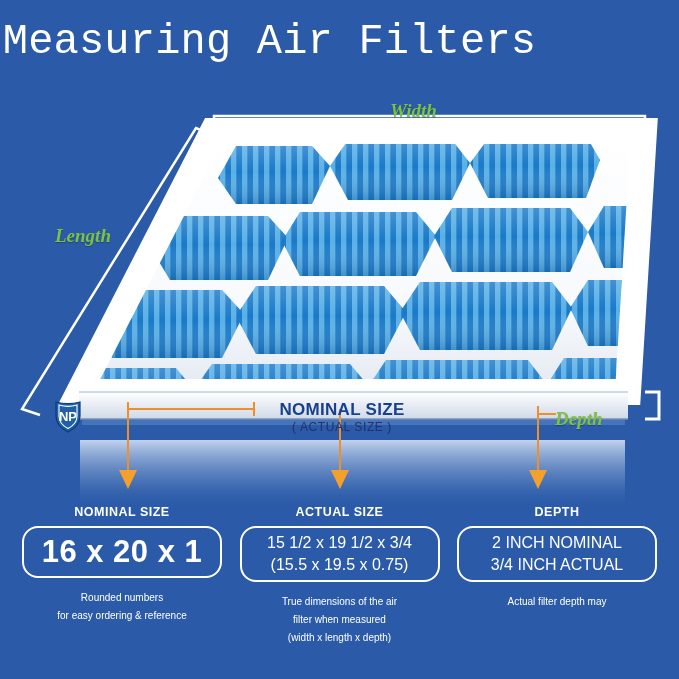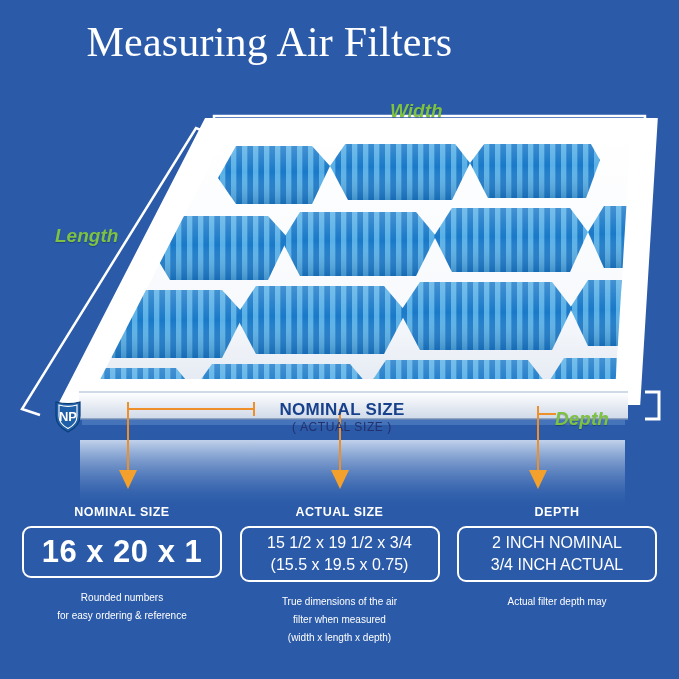--- a/index.html
+++ b/index.html
@@ -13,29 +13,29 @@
     background:#2a5aa8;
   }
   
   #title{
     position:absolute;left:0;top:18px;width:539px;
     text-align:center;
     color:#ffffff;
     font-size:42px;
     font-weight:400;
     letter-spacing:.2px;
-    font-family:Liberation Serif, serif;
+    font-family:Liberation Mono, monospace;
   }
   
   .greenlabel{
     position:absolute;
     color:#7dc242;
     font-style:italic;
     font-weight:bold;
-    font-family:Liberation Sans, sans-serif;
+    font-family:Liberation Serif, serif;
     text-shadow:0 1px 1px rgba(0,0,0,.25);
   }
   #lbl-width{left:390px;top:100px;font-size:19px;}
   #lbl-length{left:55px;top:225px;font-size:19px;}
   #lbl-depth{left:555px;top:408px;font-size:19px;}
 
   
   #filter-svg{position:absolute;left:0;top:0;width:679px;height:679px;}
 
   
@@ -57,21 +57,21 @@
     position:absolute;left:0;top:505px;width:679px;
     display:flex;justify-content:space-between;
     padding:0 22px;box-sizing:border-box;
   }
   .card{width:200px;text-align:center;}
   .card-head{
     color:#ffffff;font-weight:bold;font-size:12.5px;letter-spacing:.5px;
     margin-bottom:7px;font-family:"Liberation Sans", sans-serif;
   }
   .card-box{
-    border:2px solid #ffffff;border-radius:9px;
+    border:2px solid #ffffff;border-radius:16px;
     min-height:52px;display:flex;align-items:center;justify-content:center;
     padding:4px 6px;box-sizing:border-box;
   }
   .card-box .val-lg{
     color:#ffffff;font-weight:bold;font-size:31px;letter-spacing:.5px;
     font-family:"Liberation Sans", sans-serif;white-space:nowrap;
   }
   .card-box .val-sm{
     color:#ffffff;font-size:16px;line-height:22px;
     font-family:"Liberation Sans", sans-serif;white-space:nowrap;

